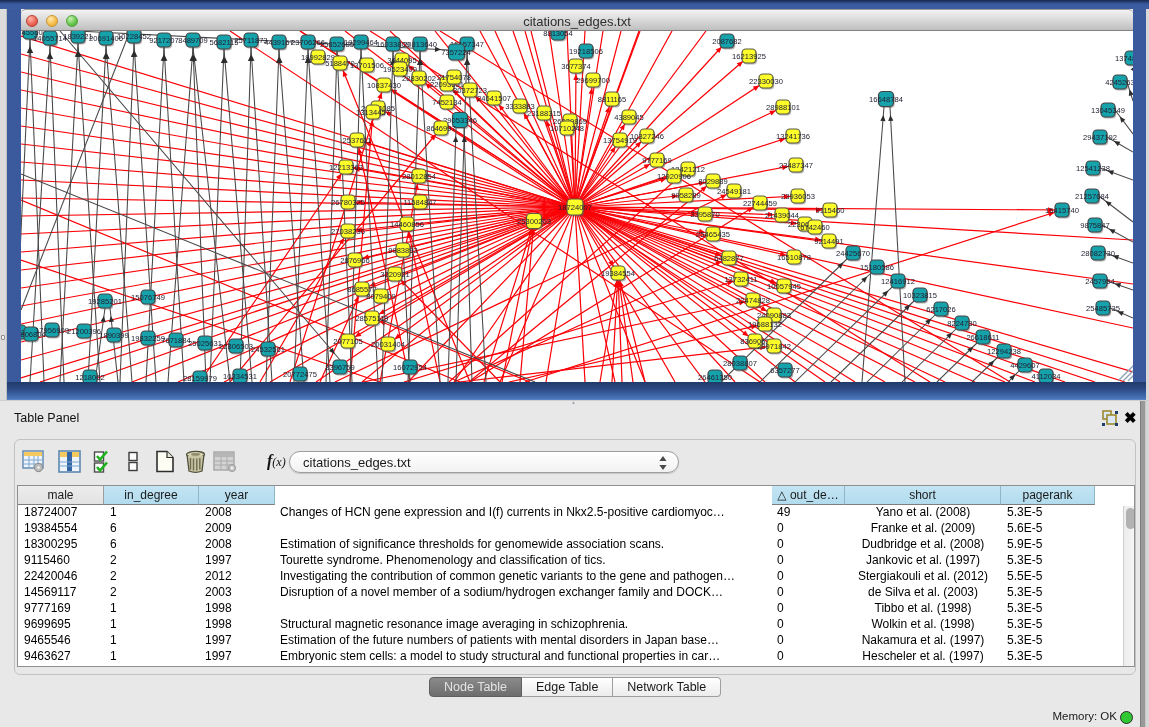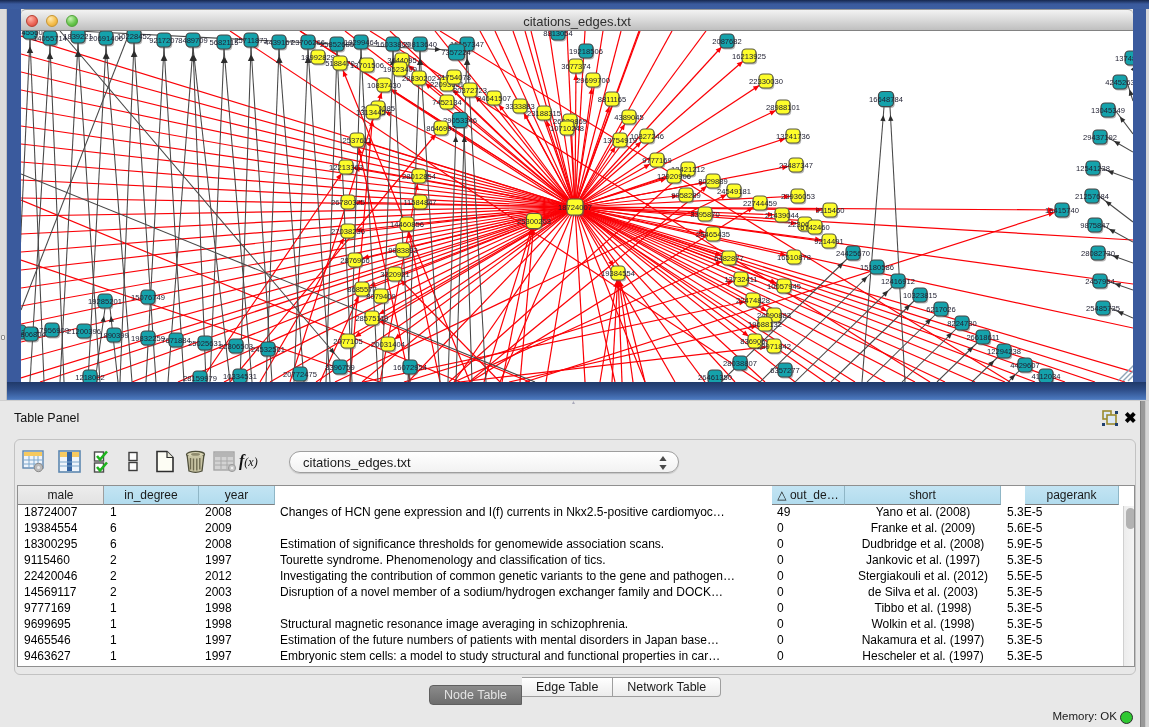--- a/index.html
+++ b/index.html
@@ -60,21 +60,21 @@
 .c5 { left:827px; width:156px; text-align:center; }
 .c6 { left:989px; width:90px; }
 #vscroll { position:absolute; left:1105px; top:20px; width:14px; height:161px;
   background:linear-gradient(90deg,#ececec,#f8f8f8); border-left:1px solid #d0d0d0; }
 #vthumb { position:absolute; left:2px; top:2px; width:9px; height:21px; background:#b2b2b2; border-radius:5px; }
 
 #tabs { position:absolute; left:429px; top:276px; height:20px; font-size:12.5px; z-index:5; }
 .tab { float:left; height:20px; line-height:19px; padding:0 14px; background:linear-gradient(#ffffff,#ececec);
   border:1px solid #9e9e9e; border-left:none; color:#1a1a1a; }
 #tab1 { border-radius:4px 0 0 4px; border-left:1px solid #9e9e9e;
-  background:linear-gradient(#8b8b8b,#6d6d6d); color:#e3e3e3; border-color:#5f5f5f;margin-top:8px; }
+  background:linear-gradient(#8b8b8b,#6d6d6d); color:#e3e3e3; border-color:#5f5f5f; }
 #tab3 { border-radius:0 4px 4px 0; }
 #status { position:absolute; left:0; top:300px; width:1140px; height:27px; }
 #status .m { position:absolute; right:23px; top:9px; font-size:11.5px; color:#1a1a1a;text-align:right; }
 #memdot { position:absolute; left:1120px; top:310px; width:13px; height:13px; border-radius:50%;
   background:#2fc832; border:1.5px solid #2b2b2b; }
 #collapse { position:absolute; left:571px; top:399px; width:12px; height:5px; font-size:5px; color:#aab; }
 </style></head>
 <body>
 <div id="app">
   <div id="netpanel">
@@ -928,39 +928,39 @@
           <path d="M6.5 8 V19.5 M9.5 8.6 V20.4 M12.8 8.6 V20.4 M15.8 8 V19.5" stroke="#6e6a50" stroke-width="1.4"></path>
           <ellipse cx="11.5" cy="4.4" rx="4.5" ry="1.4" fill="#8f8b6e"></ellipse>
         </svg>
         <svg class="tbico" style="left:198px" width="24" height="23" viewBox="0 0 24 23">
           <rect x="1" y="2" width="20" height="18" fill="#d3d3d3" stroke="#a5a5a5" stroke-width="1.4"></rect>
           <rect x="2" y="3" width="18" height="4" fill="#b5b5b5"></rect>
           <path d="M2 11 H20 M2 15 H20 M8 7 V19 M14 7 V19" stroke="#a9a9a9" stroke-width="1"></path>
           <circle cx="19" cy="18" r="3.6" fill="#bdbdbd" stroke="#9d9d9d"></circle>
           <path d="M17.6 16.6 L20.4 19.4 M20.4 16.6 L17.6 19.4" stroke="#f2f2f2" stroke-width="1.2"></path>
         </svg>
-        <div class="tbico" style="left:224px; top:2px; font-size:16px; color:#111;">
+        <div class="tbico" style="left:252px; top:2px; font-size:16px; color:#111;">
           <i style="font-family:'Liberation Serif',serif; font-weight:bold;">f</i><i style="font-family:'Liberation Serif',serif; font-size:12px;">(x)</i>
         </div>
         <div id="combo">
           <span class="ct">citations_edges.txt</span>
           <svg style="position:absolute; right:10px; top:3px;" width="10" height="16" viewBox="0 0 10 16">
             <path d="M5 1 L8.6 6 H1.4 Z" fill="#4a4a4a"></path>
             <path d="M5 15 L8.6 10 H1.4 Z" fill="#4a4a4a"></path>
           </svg>
         </div>
       </div>
       <div id="tablebox">
         <div id="thead">
           <div class="h hg" style="left:0; width:86px;">male</div>
           <div class="h" style="left:86px; width:95px;">in_degree</div>
           <div class="h" style="left:181px; width:76px;">year</div>
           <div class="h" style="left:754px; width:73px;">△ out_de…</div>
           <div class="h" style="left:827px; width:156px;">short</div>
-          <div class="h" style="left:1007px; width:94px;">pagerank</div>
+          <div class="h" style="left:983px; width:94px;">pagerank</div>
         </div>
         <div id="tbody">
 <div class="tr">
               <div class="c c0">18724007</div>
               <div class="c c1">1</div>
               <div class="c c2">2008</div>
               <div class="c c3">Changes of HCN gene expression and I(f) currents in Nkx2.5-positive cardiomyoc…</div>
               <div class="c c4">49</div>
               <div class="c c5">Yano et al. (2008)</div>
               <div class="c c6">5.3E-5</div>

